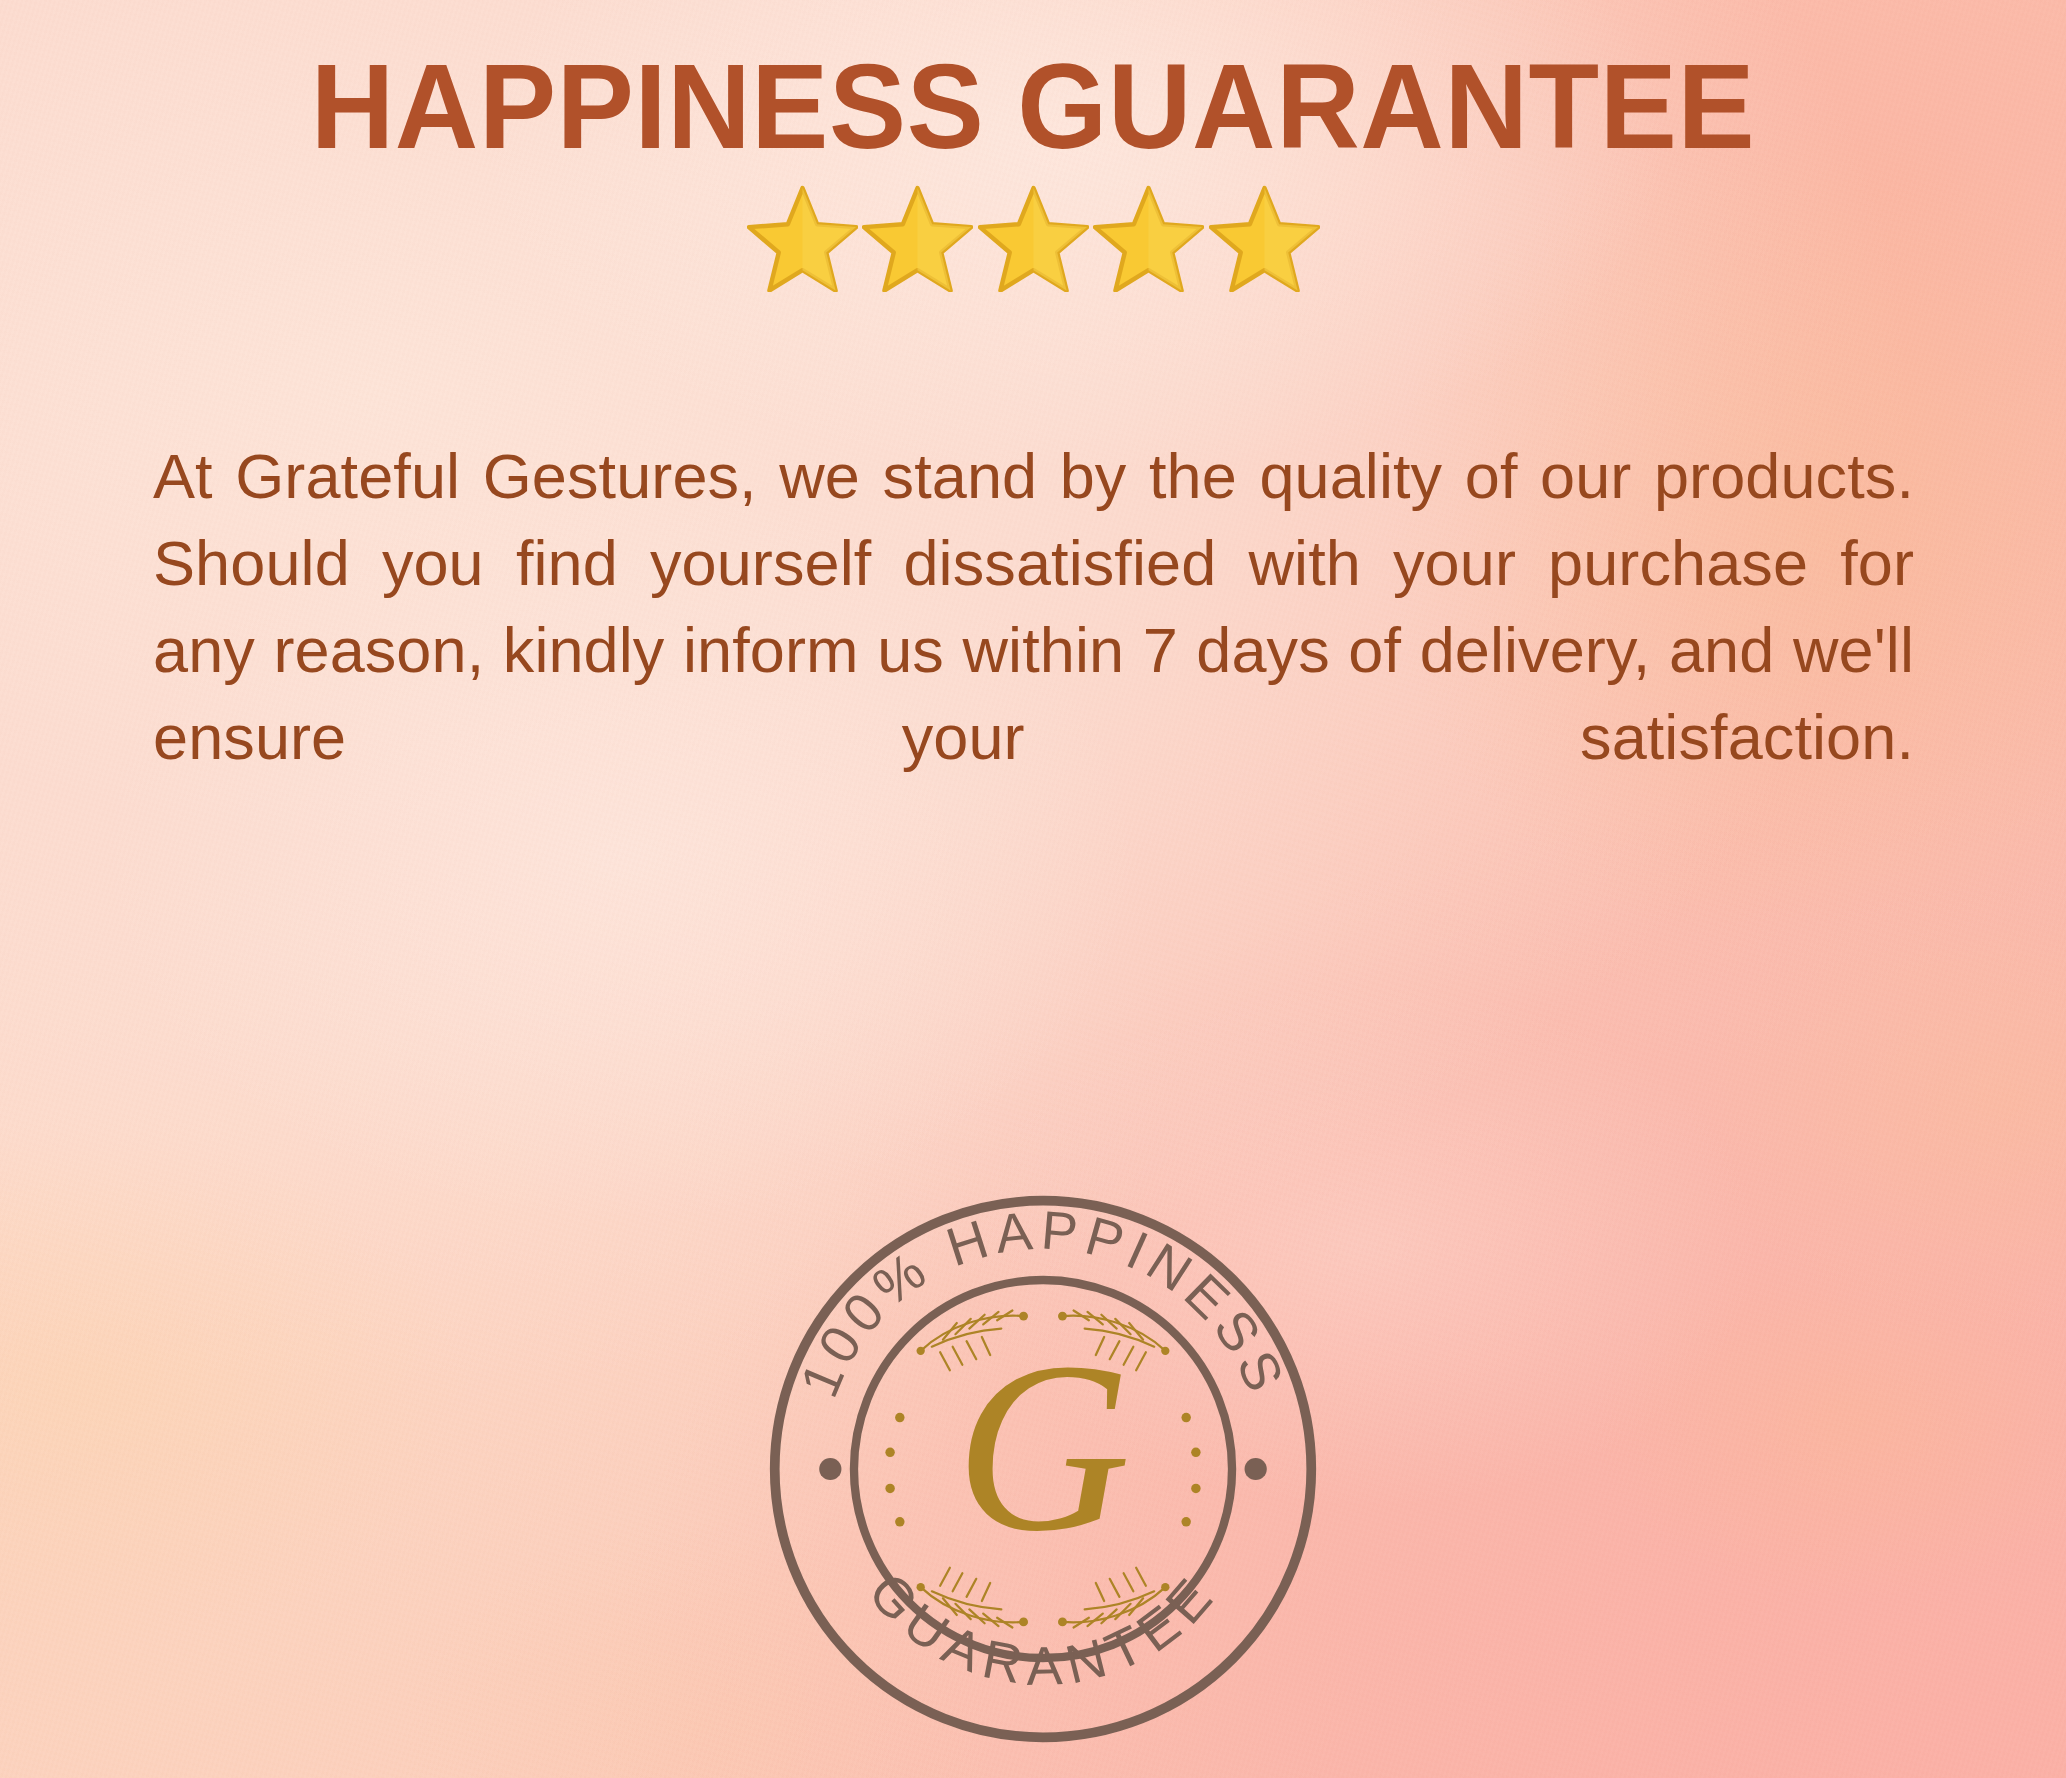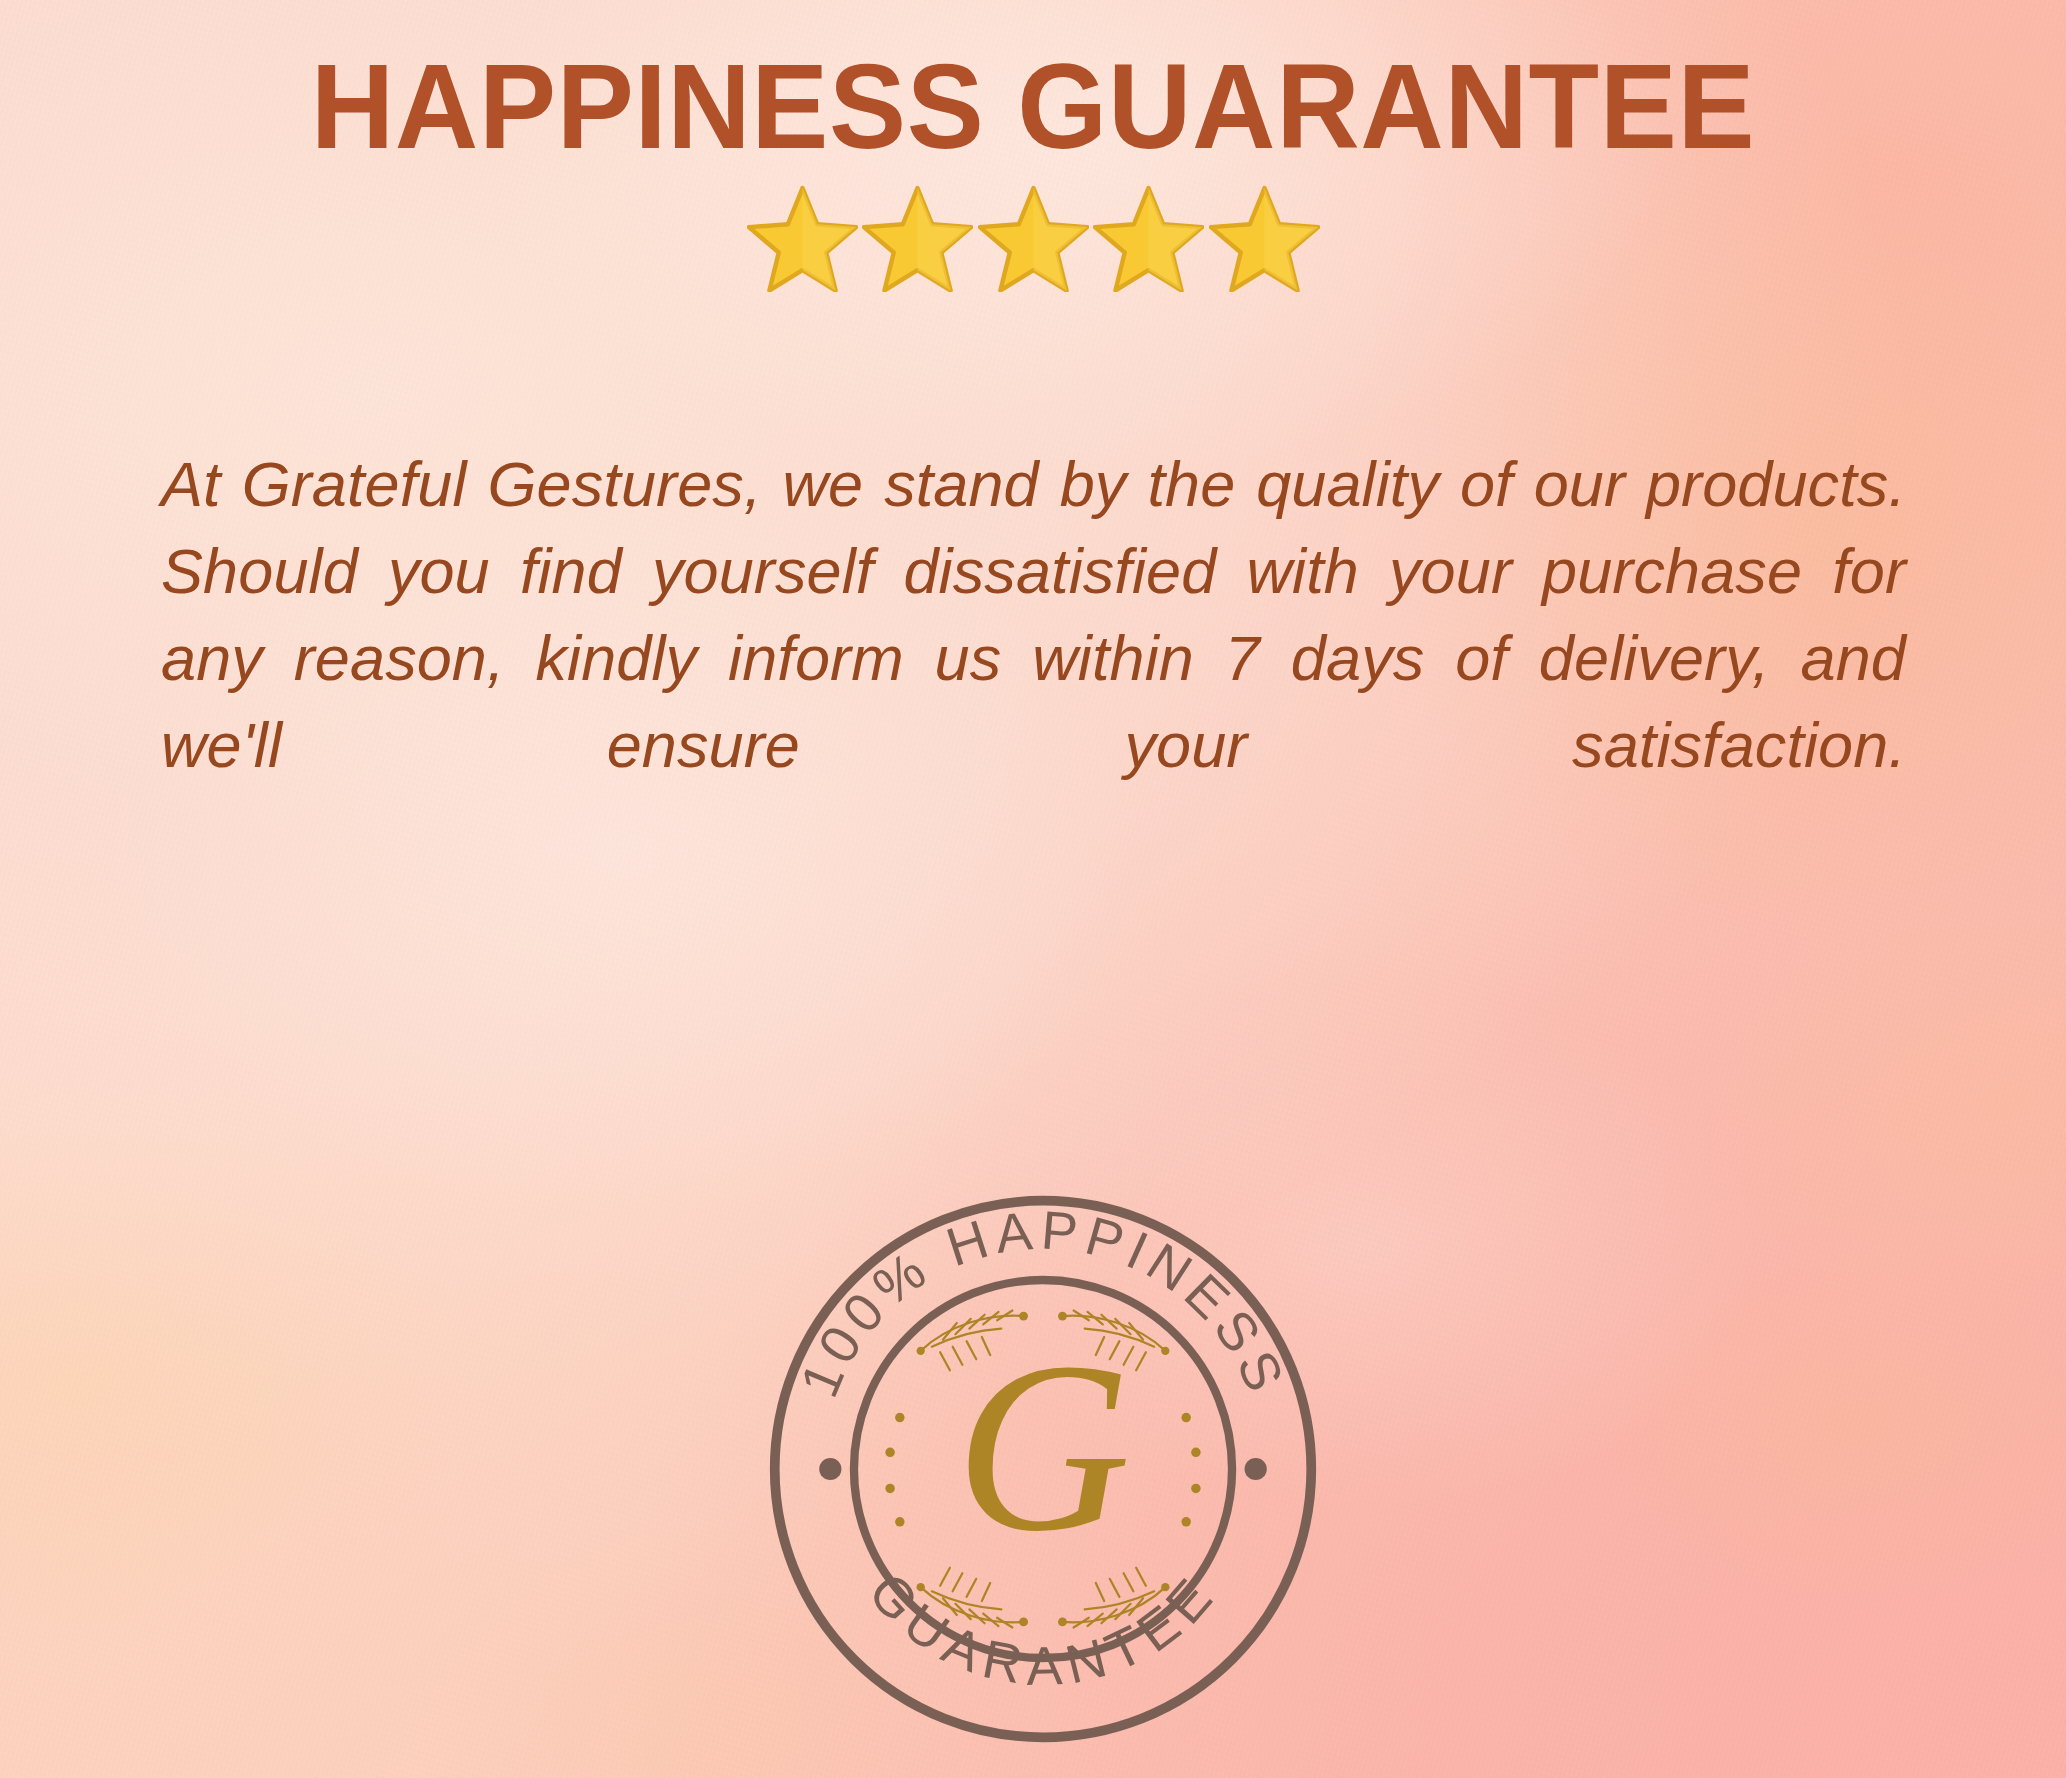--- a/index.html
+++ b/index.html
@@ -90,21 +90,21 @@
     top: 425px;
     color: #97481f;
     font-family: "Liberation Sans", sans-serif;
     font-weight: 300;
     font-size: 63px;
     line-height: 87px;
     text-align: justify;
     text-justify: inter-word;
     letter-spacing: 0.1px;
   }
-  .body-copy p { margin: 16px; font-style: italic; }
+  .body-copy p { margin: 8px; }
   .body-copy p + p { margin-top: 87px; }
   .body-copy p::after {
     content: "";
     display: inline-block;
     width: 100%;
     height: 0;
   }
 
   
   .seal {

